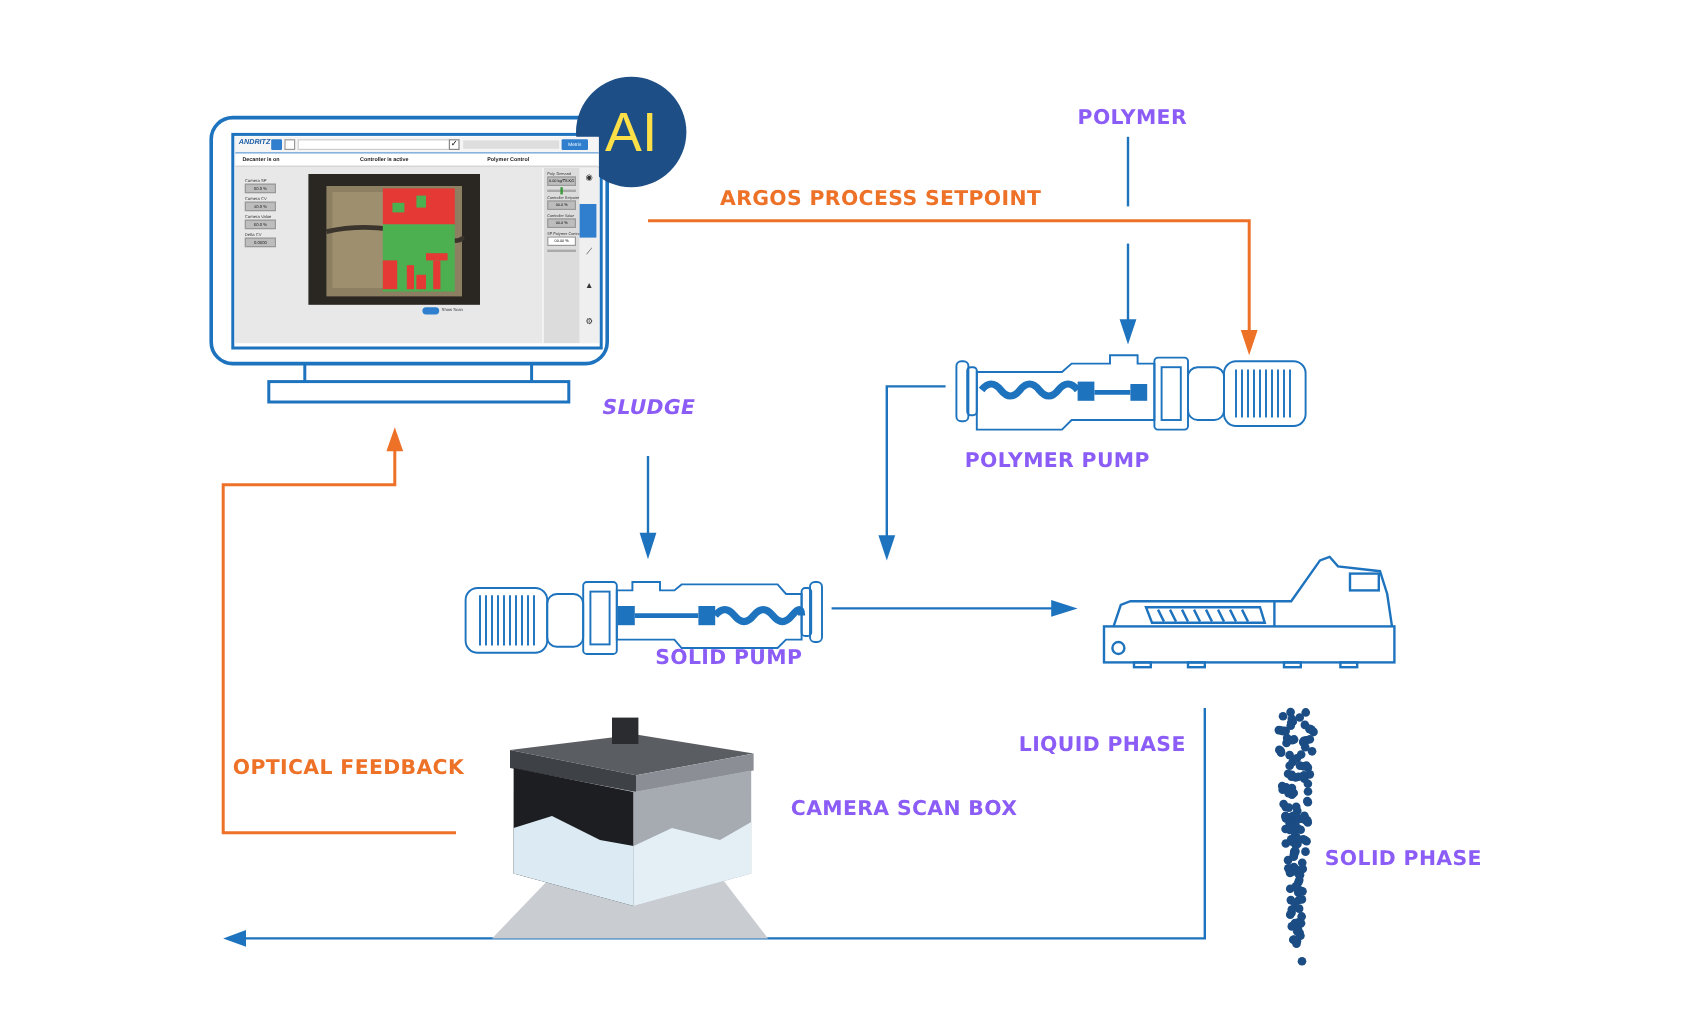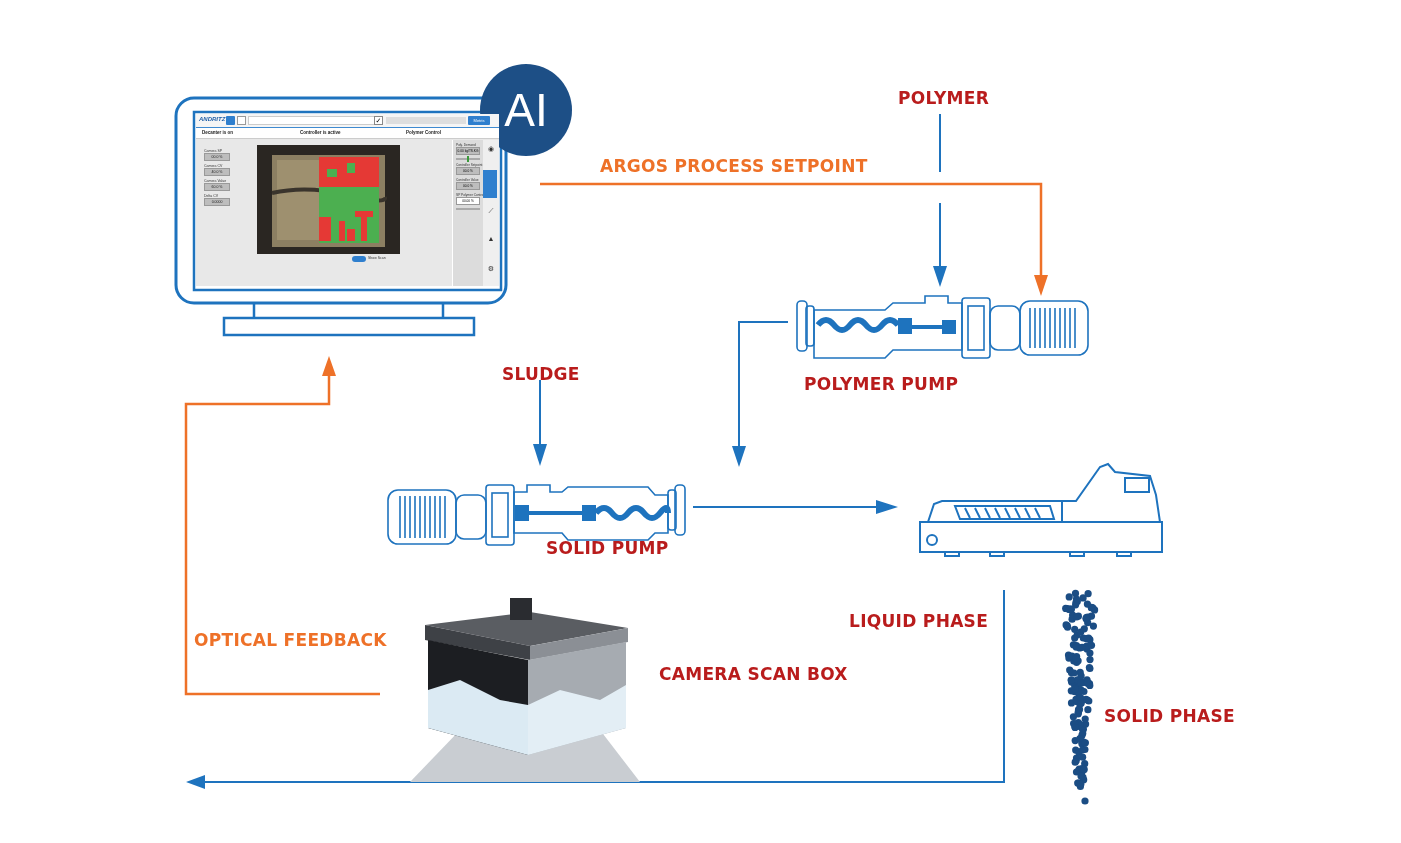--- a/index.html
+++ b/index.html
@@ -1,18 +1,18 @@
 <!DOCTYPE html>
 <html><head>
 <meta charset="utf-8">
 <style>
   html, body { margin:0; padding:0; background:#ffffff; }
   body { width:1401px; height:843px; position:relative; overflow:hidden; font-family:"Liberation Sans", sans-serif; }
   .lbl { position:absolute; font-family:"DejaVu Sans", sans-serif; font-weight:bold; font-size:17px; letter-spacing:0.3px; white-space:nowrap; }
-  .blue { color:#b91c1c; }
+  .blue { color:#8b5cf6; }
   .orange { color:#ee7128; }
   svg.diagram { position:absolute; left:0; top:0; }
 
   
   .screen { position:absolute; left:196px; top:114px; width:303px; height:172px; background:#e8e8e8; overflow:hidden; font-family:"Liberation Sans", sans-serif; }
   .topbar { position:absolute; left:0; top:0; width:303px; height:13px; background:#f5f5f5; border-bottom:1px solid #3f8ad0; }
   .logo { position:absolute; left:3px; top:2px; font-size:6px; font-weight:bold; color:#1f5fa8; font-style:italic; }
   .home-btn { position:absolute; left:30px; top:2px; width:9px; height:9px; background:#2f7fce; border-radius:1px; }
   .cam-btn { position:absolute; left:41px; top:2px; width:9px; height:9px; background:#fff; border:1px solid #999; box-sizing:border-box; }
   .urlbox { position:absolute; left:52px; top:2px; width:128px; height:9px; background:#fff; border:1px solid #ccc; box-sizing:border-box; }
@@ -30,21 +30,21 @@
   .rightpanel { position:absolute; left:256px; top:26px; width:30px; height:146px; background:#dcdcdc; border-left:1px solid #fff; }
   .rp-label { font-size:3.2px; color:#333; margin:3px 0 0 3px; white-space:nowrap; }
   .rp-box { width:22px; height:6px; background:#bdbdbd; border:1px solid #999; margin-left:3px; font-size:3.2px; line-height:6px; text-align:center; }
   .rp-box.white { background:#fff; }
   .rp-slider { width:24px; height:2px; background:#aaa; margin:3px 0 0 3px; position:relative; }
   .rp-slider span { position:absolute; left:11px; top:-2px; width:2px; height:6px; background:#3a9a3a; }
   .sidenav { position:absolute; left:287px; top:26px; width:16px; height:146px; background:#efefef; }
   .nav-ico { position:absolute; left:3px; width:10px; height:10px; font-size:7px; text-align:center; line-height:10px; color:#333; }
   .nav-active { position:absolute; left:0; top:30px; width:14px; height:28px; background:#2f7fce; }
 
-  .ai-badge { position:absolute; left:480px; top:64px; width:92px; height:92px; border-radius:50%; background:#1d4f86; color:#ffffff; font-family:"Liberation Sans", sans-serif; font-size:46px; text-align:center; line-height:92px; }
+  .ai-badge { position:absolute; left:480px; top:64px; width:92px; height:92px; border-radius:50%; background:#1d4f86; color:#fde047; font-family:"Liberation Sans", sans-serif; font-size:46px; text-align:center; line-height:92px; }
 </style>
 </head>
 <body>
 
 <svg class="diagram" width="1401" height="843" viewBox="0 0 1401 843">
 
   <rect x="176" y="98" width="330" height="205" rx="18" ry="18" fill="none" stroke="#1e73be" stroke-width="3"></rect>
   <rect x="194" y="112" width="307" height="178" fill="none" stroke="#1e73be" stroke-width="2.5"></rect>
   <line x1="254" y1="303" x2="254" y2="318" stroke="#1e73be" stroke-width="2.5"></line>
   <line x1="443" y1="303" x2="443" y2="318" stroke="#1e73be" stroke-width="2.5"></line>
@@ -348,19 +348,19 @@
     <div class="nav-ico" style="top:4px;">◉</div>
     <div class="nav-active"></div>
     <div class="nav-ico" style="top:66px;">⟋</div>
     <div class="nav-ico" style="top:94px;">▲</div>
     <div class="nav-ico" style="top:124px;">⚙</div>
   </div>
 </div>
 
 <div class="lbl blue" style="left:898px; top:88px;">POLYMER</div>
 <div class="lbl orange" style="left:600px; top:156px;">ARGOS PROCESS SETPOINT</div>
-<div class="lbl blue" style="left:502px; top:364px;">SLUDGE</div>
+<div class="lbl blue" style="left:502px; top:330px;font-style:italic;">SLUDGE</div>
 <div class="lbl blue" style="left:804px; top:374px;">POLYMER PUMP</div>
 <div class="lbl blue" style="left:546px; top:538px;">SOLID PUMP</div>
 <div class="lbl blue" style="left:849px; top:611px;">LIQUID PHASE</div>
 <div class="lbl blue" style="left:1104px; top:694px;margin-top:12px;">SOLID PHASE</div>
 <div class="lbl blue" style="left:639px; top:664px;margin-left:20px;">CAMERA SCAN BOX</div>
 <div class="lbl orange" style="left:194px; top:630px;">OPTICAL FEEDBACK</div>
 
 </body></html>

